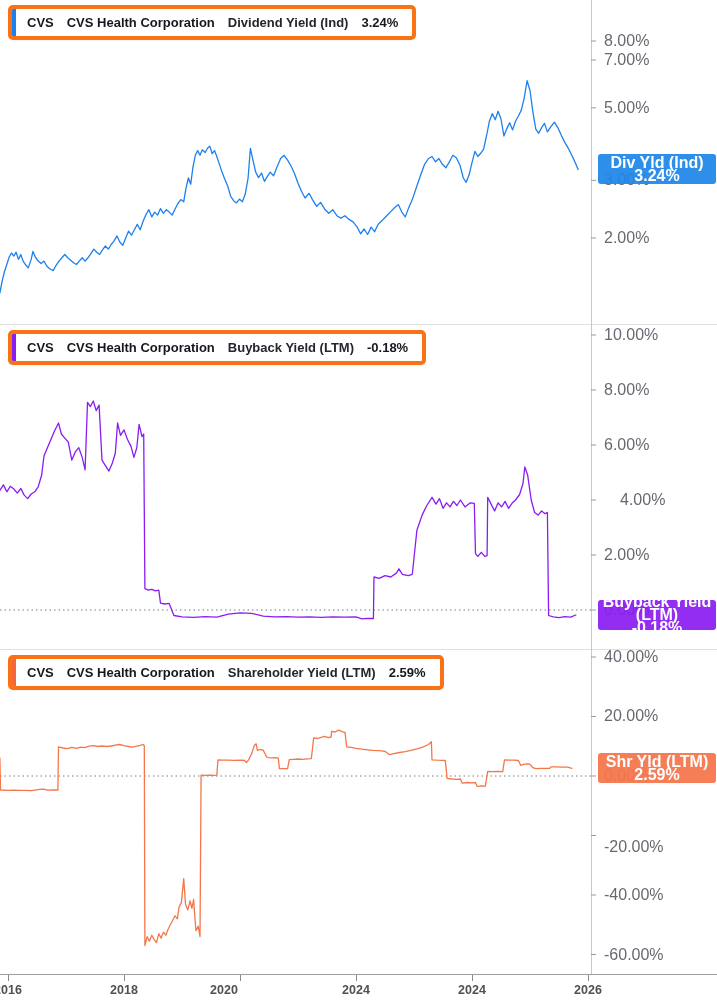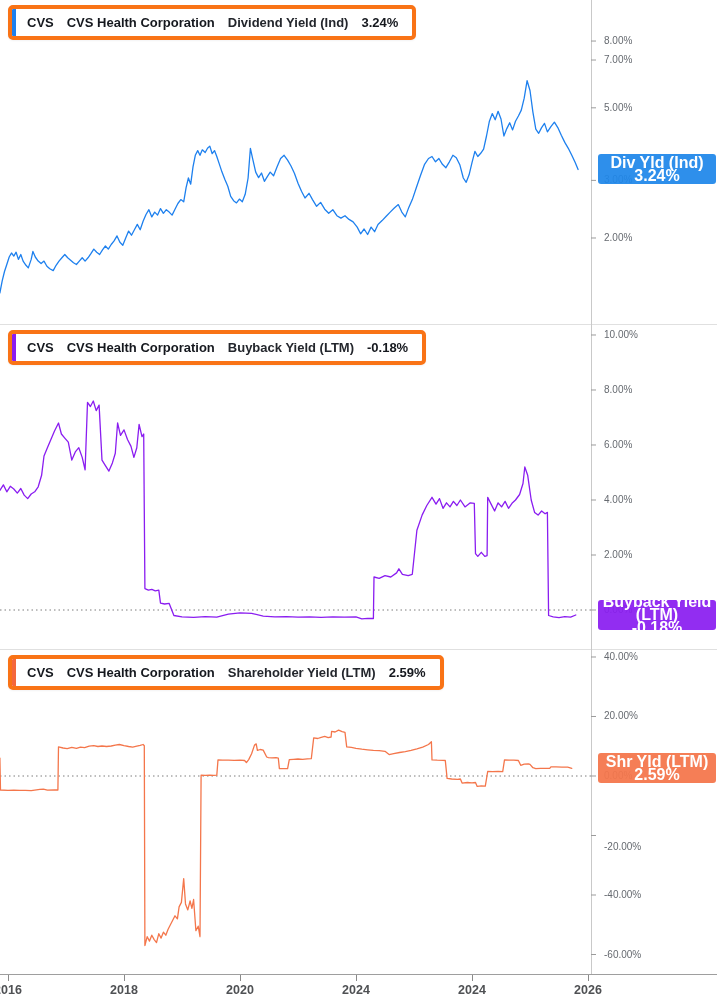--- a/index.html
+++ b/index.html
@@ -5,21 +5,21 @@
   html,body{margin:0;padding:0;background:#ffffff;}
   .wrap{
     position:relative;width:717px;height:1005px;background:#ffffff;overflow:hidden;
     font-family:"Liberation Sans","DejaVu Sans",sans-serif;
   }
   .panel{position:relative;width:717px;box-sizing:border-box;border-bottom:1px solid #e0e0e0;background:#fff;}
   .panel:last-of-type{border-bottom:none;}
   .panel svg{position:absolute;left:0;top:0;display:block;}
   .y-label{
     position:absolute;left:604px;width:70px;height:14px;line-height:14px;
-    font-size:10px;color:#666a70;font-weight:500;z-index:1;letter-spacing:0;
+    font-size:16px;color:#666a70;font-weight:500;z-index:1;letter-spacing:0;
   }
   .badge{
     position:absolute;left:598px;width:118px;height:30px;border-radius:3px;z-index:2;
     display:flex;flex-direction:column;justify-content:center;align-items:center;
     color:#fff;font-size:16px;font-weight:700;line-height:13px;text-align:center;
   }
   .legend{
     position:absolute;left:8px;top:5px;height:27px;z-index:3;
     display:inline-flex;align-items:center;gap:13px;
     background:#fff;border:4px solid #f97316;border-radius:5px;
@@ -91,21 +91,21 @@
       <span class="metric">Buyback Yield (LTM)</span>
       <span class="val">-0.18%</span>
     </div>
     <div class="badge" style="background: rgba(138, 29, 240, 0.93); top: 274.951px;">
       <span>Buyback Yield (LTM)</span>
       <span>-0.18%</span>
     </div>
   <div class="y-label" style="top: 2.99907px;">10.00%</div>
       <div class="y-label" style="top: 57.9994px;">8.00%</div>
       <div class="y-label" style="top: 113px;">6.00%</div>
-      <div class="y-label" style="top: 168px;">4.00%</div>
+      <div class="y-label" style="top: 168px; margin-left: 16px;">4.00%</div>
       <div class="y-label" style="top: 223.001px;">2.00%</div>
       <div class="y-label" style="top: 278.001px;">0.00%</div>
     </section>
 
   <section class="panel" style="height:324px;">
     <svg width="717" height="324" viewBox="0 0 717 324">
         <line x1="0" y1="125.99999999999999" x2="591" y2="125.99999999999999" stroke="#7d7d7d" stroke-width="1" stroke-dasharray="1.5 3"></line>
         <line x1="591.5" y1="0" x2="591.5" y2="324" stroke="#c9c9c9" stroke-width="1"></line>
         <line x1="591" y1="6.9917355371900864" x2="596" y2="6.9917355371900864" stroke="#9b9b9b" stroke-width="1"></line>
         <line x1="591" y1="66.49586776859505" x2="596" y2="66.49586776859505" stroke="#9b9b9b" stroke-width="1"></line>
@@ -133,21 +133,21 @@
       <div class="y-label" style="top: 238.008px;">-40.00%</div>
       <div class="y-label" style="top: 297.512px;">-60.00%</div>
     </section>
 
   <div class="xaxis">
       <div class="x-tick" style="left: 8px;"></div>
       <div class="x-year" style="left: 8px;">2016</div>
       <div class="x-tick" style="left: 124px;"></div>
       <div class="x-year" style="left: 124px;">2018</div>
       <div class="x-tick" style="left: 240px;"></div>
-      <div class="x-year" style="left: 240px; text-align: center;">2020</div>
+      <div class="x-year" style="left: 224px; text-align: center;">2020</div>
       <div class="x-tick" style="left: 356px;"></div>
       <div class="x-year" style="left: 356px;">2024</div>
       <div class="x-tick" style="left: 472px;"></div>
       <div class="x-year" style="left: 472px;">2024</div>
       <div class="x-tick" style="left: 588px;"></div>
       <div class="x-year" style="left: 588px;">2026</div>
     </div>
 
 </div>
 

